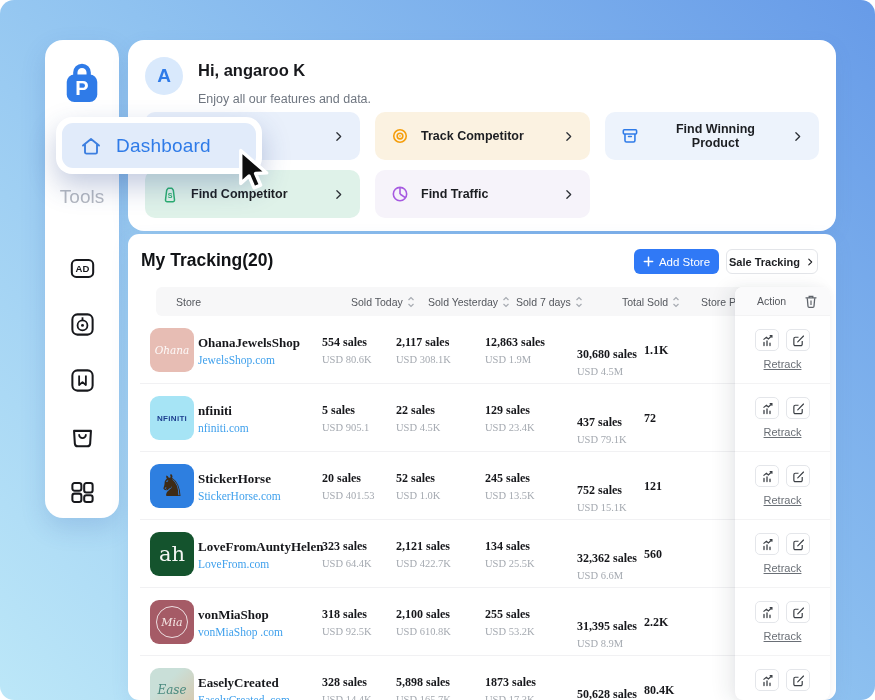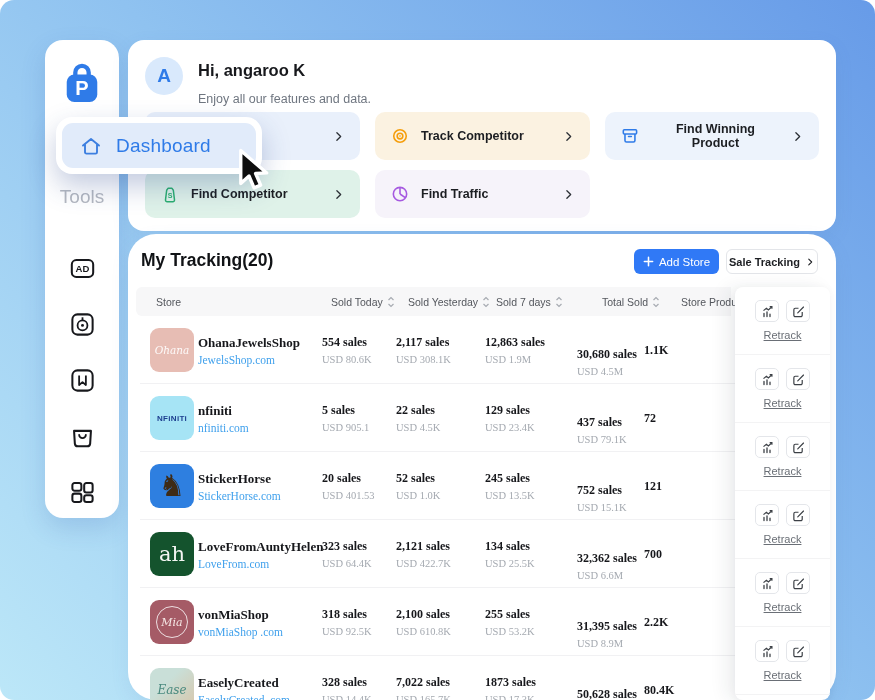--- a/index.html
+++ b/index.html
@@ -37,30 +37,30 @@
           gap:11px; padding:0 15px; font-size:12.5px; font-weight:600; color:#1C1E22; cursor:pointer; border:none; }
   .tile .chev { margin-left:auto; display:flex; }
   .t0 { left:17px;  top:72px;  width:215px; background:#E9F0FB; }
   .t1 { left:247px; top:72px;  width:215px; background:#FBF2E1; }
   .t2 { left:477px; top:72px;  width:214px; background:#EDF3FC; }
   .t3 { left:17px;  top:130px; width:215px; background:#DFF2E9; }
   .t4 { left:247px; top:130px; width:215px; background:#F6F3FA; }
 
   
   .track-card { position:absolute; left:128px; top:234px; width:708px; height:466px; background:#fff;
-                border-radius:28px; box-shadow:0 6px 18px rgba(80,120,190,.10); }
+                border-radius:11px; box-shadow:0 6px 18px rgba(80,120,190,.10); }
   .tr-title { position:absolute; left:13px; top:16px; font-size:17.5px; font-weight:700; color:#111316; }
   .btn-add { position:absolute; left:506px; top:15px; width:85px; height:25px; background:#3079F6; color:#fff;
              border:none; border-radius:6px; font-size:11.5px; display:flex; align-items:center; justify-content:center;
              gap:5px; cursor:pointer; font-family:inherit; }
   .btn-sale { position:absolute; left:598px; top:15px; width:92px; height:25px; background:#fff; color:#1D1F23;
               border:1px solid #E3E5E9; border-radius:6px; font-size:11px; font-weight:700; display:flex;
               align-items:center; justify-content:center; gap:5px; cursor:pointer; font-family:inherit; }
 
-  .thead { position:absolute; left:8px; top:53px; width:595px; height:29px; background:#F7F7F8; border-radius:6px 0 0 6px; }
+  .thead { position:absolute; left:28px; top:53px; width:595px; height:29px; background:#F7F7F8; border-radius:6px 0 0 6px; }
   .th { position:absolute; top:0; height:29px; display:flex; align-items:center; gap:4px; font-size:10.5px; color:#54575D; }
   .th-store{ left:20px; } .th-st{ left:195px; } .th-sy{ left:272px; } .th-s7{ left:360px; }
   .th-ts{ left:466px; } .th-pr{ left:545px; white-space:nowrap; }
 
   .tbody { position:absolute; left:12px; top:82px; width:595px; }
   .trow { position:relative; height:68px; border-bottom:1px solid #F1F1F3; }
   .avatar { position:absolute; left:10px; top:12px; width:44px; height:44px; border-radius:9px; overflow:hidden;
             display:flex; align-items:center; justify-content:center; }
   .cell { position:absolute; top:50%; transform:translateY(-50%);font-family:Liberation Serif, serif; }
   .c-store{ left:58px; } .c-st{ left:182px; } .c-sy{ left:256px; } .c-s7{ left:345px; } .c-ts{ left:437px;margin-top:12px; } .c-pr{ left:504px; }
@@ -387,21 +387,21 @@
           </div>
         <div class="cell c-s7">
             <div class="val">134 sales</div>
             <div class="usd">USD 25.5K</div>
           </div>
         <div class="cell c-ts">
             <div class="val">32,362 sales</div>
             <div class="usd">USD 6.6M</div>
           </div>
         <div class="cell c-pr">
-            <div class="val">700</div>
+            <div class="val">560</div>
           </div>
       </div>
 
       <div class="trow">
         <div class="avatar av4" style="background: rgb(165, 91, 102);">
             <span>Mia</span>
           </div>
         <div class="cell c-store">
           <div class="sname">vonMiaShop</div>
           <a class="sdomain">vonMiaShop .com</a>
@@ -433,39 +433,49 @@
           </div>
         <div class="cell c-store">
           <div class="sname">EaselyCreated</div>
           <a class="sdomain">EaselyCreated .com</a>
         </div>
         <div class="cell c-st">
             <div class="val">328 sales</div>
             <div class="usd">USD 14.4K</div>
           </div>
         <div class="cell c-sy">
-            <div class="val">7,022 sales</div>
+            <div class="val">5,898 sales</div>
             <div class="usd">USD 165.7K</div>
           </div>
         <div class="cell c-s7">
             <div class="val">1873 sales</div>
             <div class="usd">USD 17.3K</div>
           </div>
         <div class="cell c-ts">
             <div class="val">50,628 sales</div>
             <div class="usd">USD 2.4M</div>
           </div>
         <div class="cell c-pr">
             <div class="val">80.4K</div>
           </div>
       </div>
 
     </div>
 
     <div class="apanel">
+      <div class="ahead">
+        <span class="alabel">Action</span>
+        <button class="trash-btn">
+          <svg width="14" height="15" viewBox="0 0 14 15">
+            <path d="M2 3.8 H12 M5.2 3.8 V2.4 H8.8 V3.8" fill="none" stroke="#5F646B" stroke-width="1.3" stroke-linecap="round"></path>
+            <path d="M3.3 4.2 L4 12.3 a1.2 1.2 0 0 0 1.2 1.1 H8.8 a1.2 1.2 0 0 0 1.2 -1.1 L10.7 4.2" fill="none" stroke="#5F646B" stroke-width="1.3"></path>
+            <line x1="7" y1="6.5" x2="7" y2="11" stroke="#5F646B" stroke-width="1.2"></line>
+          </svg>
+        </button>
+      </div>
 
       <div class="arow">
         <div class="abtns">
           <button class="abtn">
             <svg width="13" height="13" viewBox="0 0 13 13">
               <path d="M3 11.5 V8.5 M6 11.5 V7 M9 11.5 V9.2" stroke="#3C4046" stroke-width="1.3" stroke-linecap="round"></path>
               <path d="M2.5 5.6 L5.4 3.2 L7.4 4.9 L10.8 1.8" fill="none" stroke="#3C4046" stroke-width="1.2"></path>
               <path d="M8.7 1.6 L10.9 1.6 L10.9 3.8" fill="none" stroke="#3C4046" stroke-width="1.2"></path>
             </svg>
           </button>

